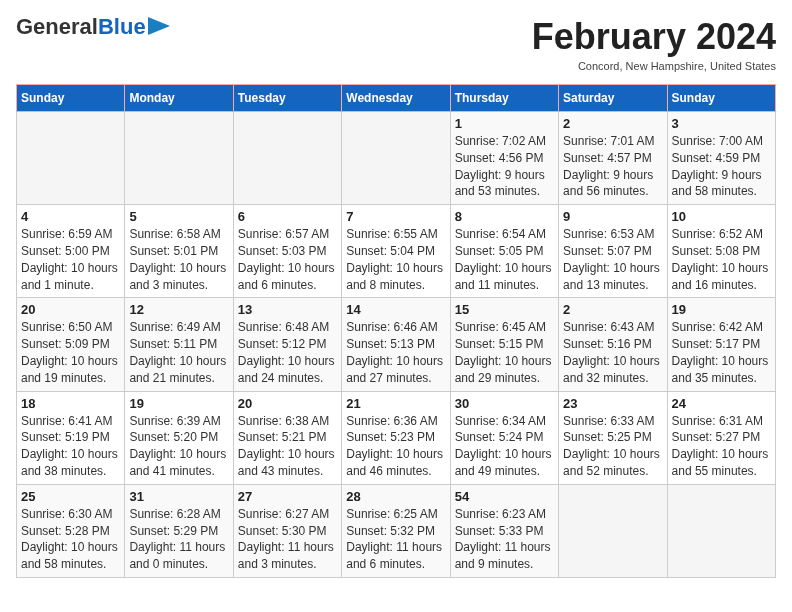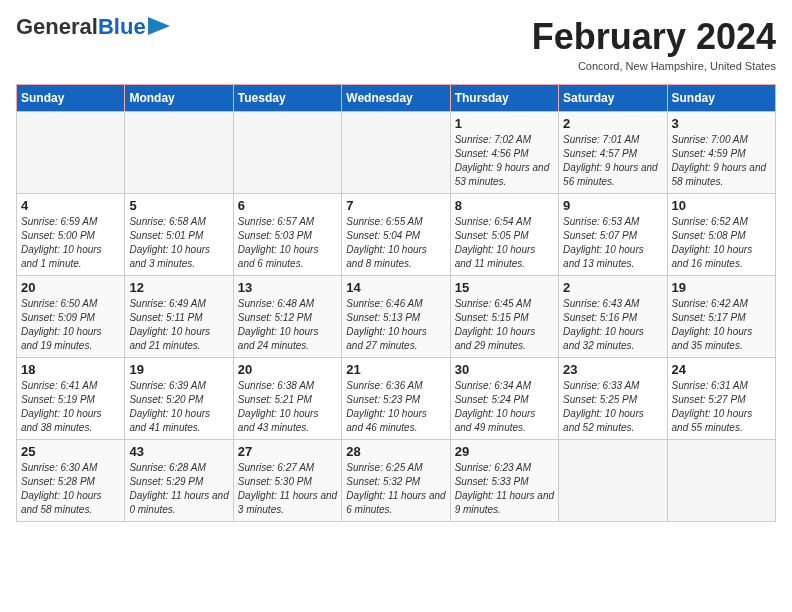--- a/index.html
+++ b/index.html
@@ -70,23 +70,22 @@
       background: #fff;
     }
     .day-number {
       font-weight: bold;
       font-size: 13px;
       color: #222;
       margin-bottom: 2px;
     }
     .day-info {
       color: #333;
-      font-size: 10px;
+      font-size: 12px;
       line-height: 1.4;
-      font-style: italic;
     }
     .empty-cell {
       background: #f5f5f5 !important;
     }
   </style>
 </head>
 <body>
 
 <div class="header-area">
   <div class="logo">
@@ -225,32 +224,32 @@
           <div class="day-number">24</div>
           <div class="day-info">Sunrise: 6:31 AM<br>Sunset: 5:27 PM<br>Daylight: 10 hours and 55 minutes.</div>
         </td>
       </tr>
       <tr>
         <td>
           <div class="day-number">25</div>
           <div class="day-info">Sunrise: 6:30 AM<br>Sunset: 5:28 PM<br>Daylight: 10 hours and 58 minutes.</div>
         </td>
         <td>
-          <div class="day-number">43</div>
+          <div class="day-number">31</div>
           <div class="day-info">Sunrise: 6:28 AM<br>Sunset: 5:29 PM<br>Daylight: 11 hours and 0 minutes.</div>
         </td>
         <td>
           <div class="day-number">27</div>
           <div class="day-info">Sunrise: 6:27 AM<br>Sunset: 5:30 PM<br>Daylight: 11 hours and 3 minutes.</div>
         </td>
         <td>
           <div class="day-number">28</div>
           <div class="day-info">Sunrise: 6:25 AM<br>Sunset: 5:32 PM<br>Daylight: 11 hours and 6 minutes.</div>
         </td>
         <td>
-          <div class="day-number">29</div>
+          <div class="day-number">54</div>
           <div class="day-info">Sunrise: 6:23 AM<br>Sunset: 5:33 PM<br>Daylight: 11 hours and 9 minutes.</div>
         </td>
         <td class="empty-cell"></td>
         <td class="empty-cell"></td>
       </tr>
     </tbody>
 </table>
 
 </body></html>

